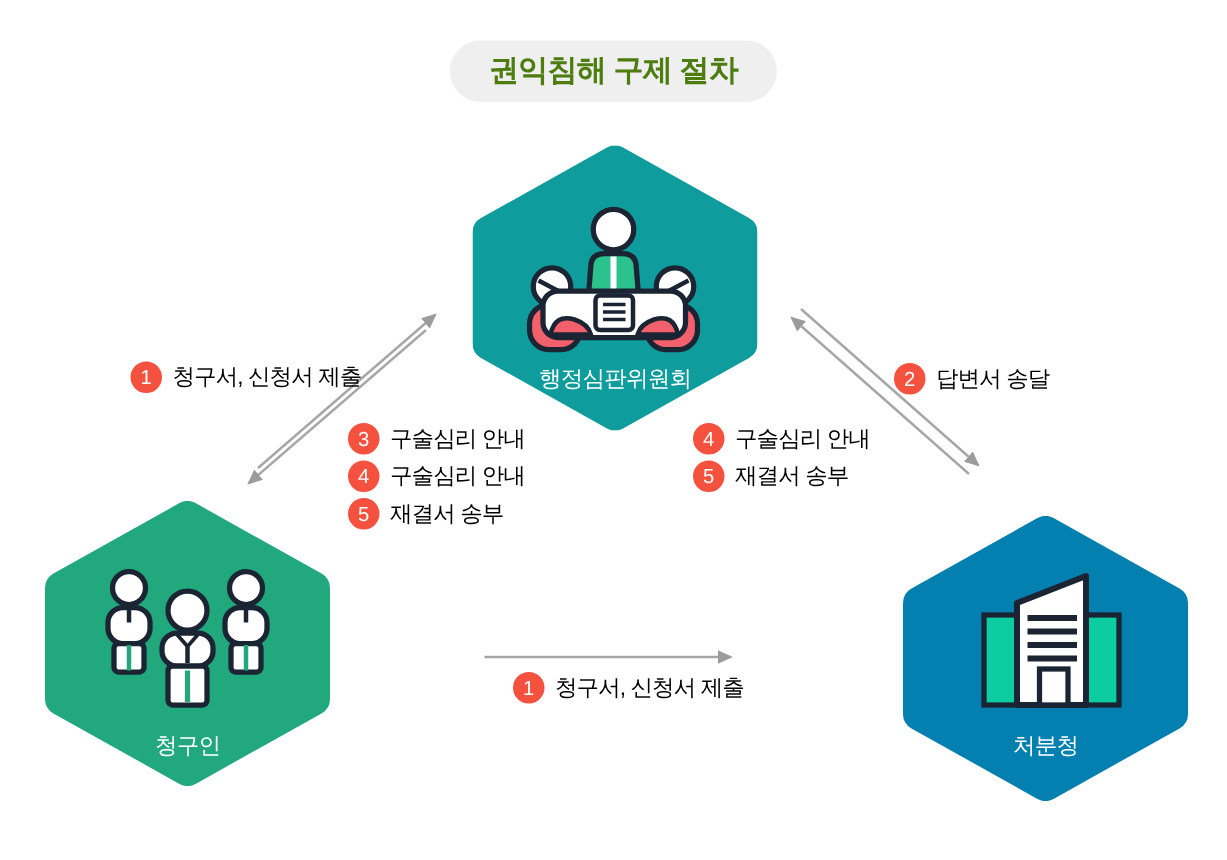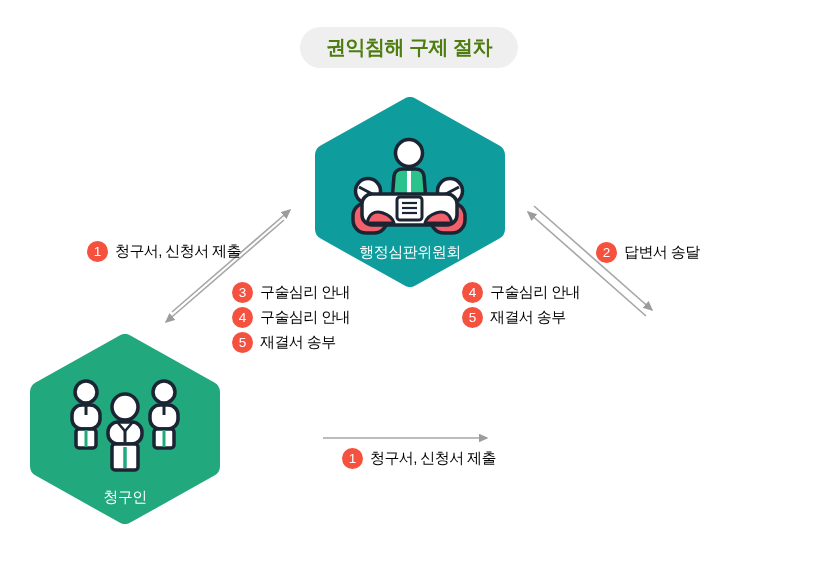--- a/index.html
+++ b/index.html
@@ -104,20 +104,39 @@
 
         <rect x="82" y="100" width="25" height="23" rx="3" fill="#ffffff" stroke="#1b2433" stroke-width="3"></rect>
         <line x1="87" y1="106" x2="102" y2="106" stroke="#1b2433" stroke-width="2.2"></line>
         <line x1="87" y1="111" x2="102" y2="111" stroke="#1b2433" stroke-width="2.2"></line>
         <line x1="87" y1="116" x2="102" y2="116" stroke="#1b2433" stroke-width="2.2"></line>
       </g>
     </svg>
     <div class="node-label" style="top:146px;">행정심판위원회</div>
   </div>
 
+  <div class="node" style="left:602px;top:344px;">
+    <svg width="190" height="190" viewBox="0 0 190 190">
+      <path d="M95,11 L179,58 L179,132 L95,179 L11,132 L11,58 Z" fill="#0480b0" stroke="#0480b0" stroke-width="22" stroke-linejoin="round"></path>
+      <g>
+
+        <rect x="54" y="66" width="22" height="60" fill="#0bcda1" stroke="#1b2433" stroke-width="3.5"></rect>
+        <rect x="122" y="66" width="22" height="60" fill="#0bcda1" stroke="#1b2433" stroke-width="3.5"></rect>
+
+        <path d="M76,58 L122,40 L122,126 L76,126 Z" fill="#ffffff" stroke="#1b2433" stroke-width="4" stroke-linejoin="round"></path>
+        <line x1="83" y1="68" x2="116" y2="68" stroke="#1b2433" stroke-width="4"></line>
+        <line x1="83" y1="77" x2="116" y2="77" stroke="#1b2433" stroke-width="4"></line>
+        <line x1="83" y1="86" x2="116" y2="86" stroke="#1b2433" stroke-width="4"></line>
+        <line x1="83" y1="95" x2="116" y2="95" stroke="#1b2433" stroke-width="4"></line>
+
+        <rect x="91" y="102" width="19" height="24" fill="#ffffff" stroke="#1b2433" stroke-width="3.5"></rect>
+      </g>
+    </svg>
+    <div class="node-label" style="top:144px;">처분청</div>
+  </div>
 
   <div class="step-single step-row" style="left:87px;top:241px;">
     <span class="badge">1</span>
     <span class="step-text">청구서, 신청서 제출</span>
   </div>
 
   <div class="step-group" style="left:232px;top:282px;">
     <div class="step-row">
       <span class="badge">3</span>
       <span class="step-text">구술심리 안내</span>

